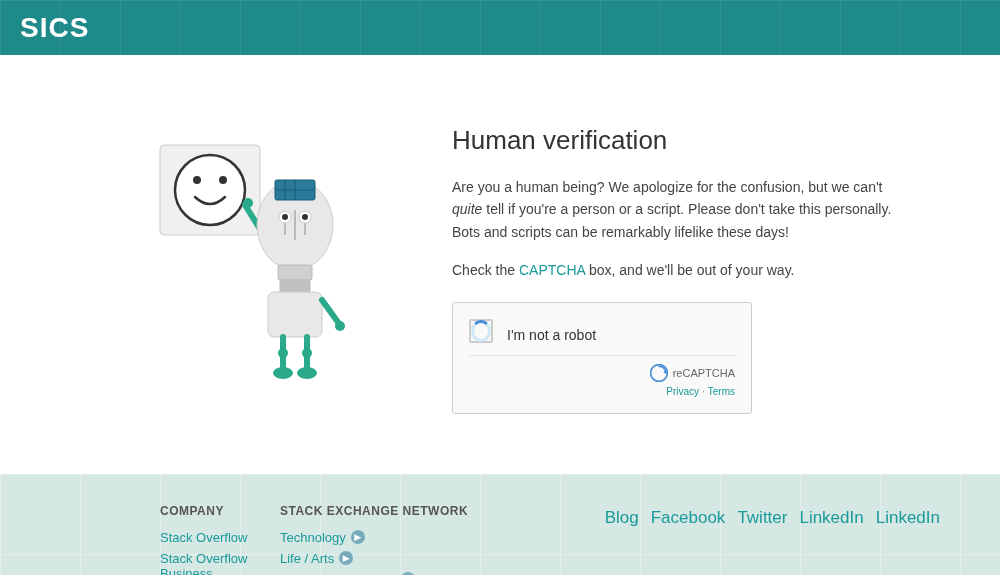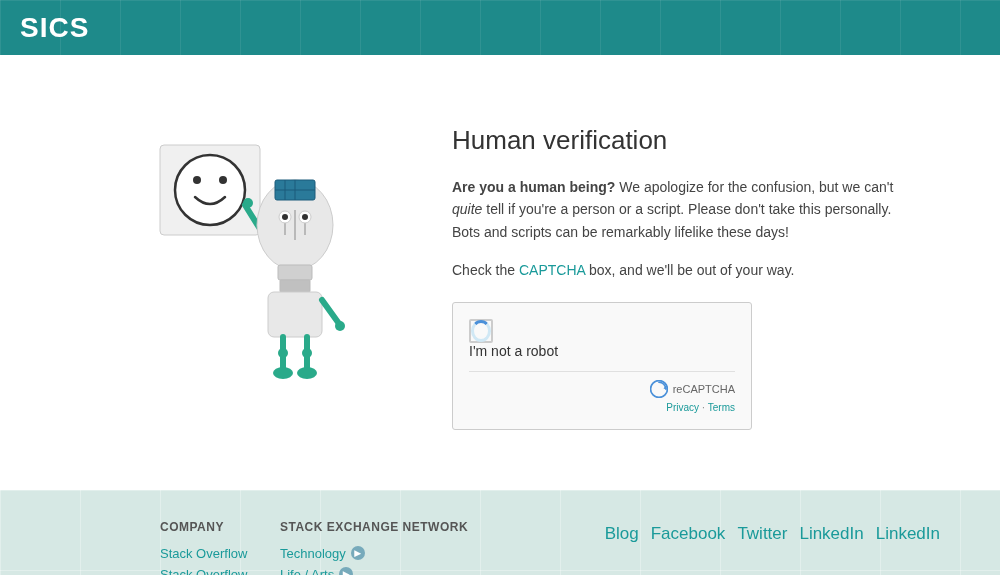--- a/index.html
+++ b/index.html
@@ -64,21 +64,21 @@
       margin-bottom: 20px;
     }
 
     .description {
       line-height: 1.6;
       color: #444;
       margin-bottom: 16px;
     }
 
     .description strong {
-      font-weight: bold;
+      font-weight: normal;
     }
 
     .description em {
       font-style: italic;
       text-align: center;
     }
 
     .captcha-prompt {
       margin-bottom: 20px;
       color: #444;
@@ -93,23 +93,22 @@
     .captcha-box {
       border: 1px solid #ccc;
       border-radius: 3px;
       width: 300px;
       padding: 16px;
       background: #f9f9f9;
     }
 
     .captcha-inner {
       display: flex;
-      align-items: flex-start;
+      align-items: flex-end;
       margin-bottom: 12px;
-      flex-direction: column;
     }
 
     .captcha-checkbox {
       width: 24px;
       height: 24px;
       border: 2px solid #ccc;
       border-radius: 2px;
       margin-right: 14px;
       display: flex;
       align-items: center;

